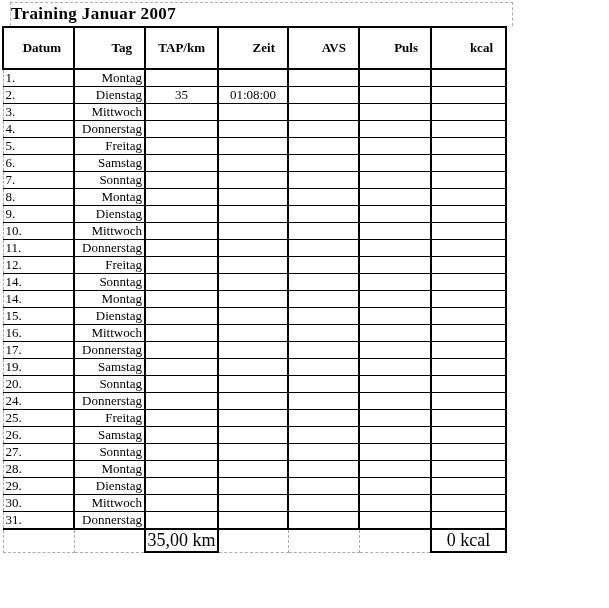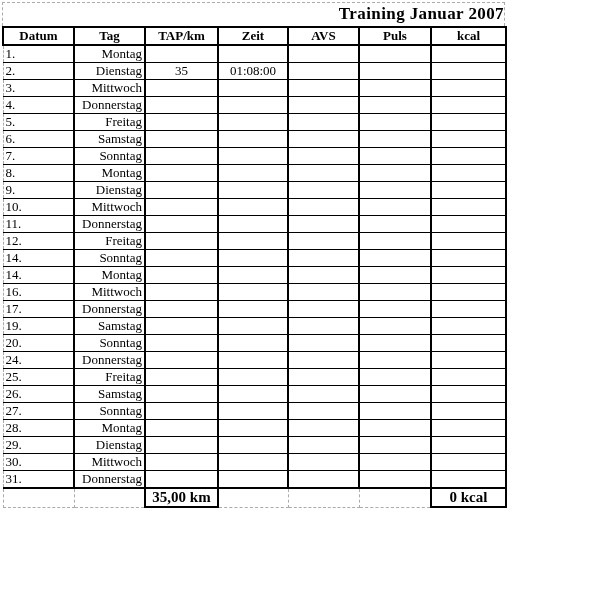--- a/index.html
+++ b/index.html
@@ -17,38 +17,39 @@
     width: 503px;
   }
   .title {
     box-sizing: border-box;
     width: 503px;
     height: 24px;
     line-height: 22px;
     border-top: 1px dashed #ababab;
     border-left: 1px dashed #ababab;
     border-right: 1px dashed #ababab;
-    text-align: right;
+    text-align: left;
     font-weight: bold;
     font-size: 17px;
     letter-spacing: 0.4px;
+    margin-left: 8px;
   }
   table.training {
     border-collapse: collapse;
     table-layout: fixed;
     width: 503px;
     font-size: 13px;
   }
   table.training th {
     border: 2px solid #000;
     font-weight: bold;
     font-size: 13px;
     height: 15px;
-    padding: 0;
-    text-align: center;
+    padding: 12px;
+    text-align: right;
     overflow: hidden;
     white-space: nowrap;
   }
   table.training tbody td {
     border-left: 2px solid #000;
     border-right: 2px solid #000;
     border-top: 1px solid #000;
     border-bottom: 1px solid #000;
     height: 16px;
     padding: 0 2px;
@@ -67,23 +68,23 @@
     padding: 0;
     border-top: 2px solid #000;
     border-bottom: 1px dashed #ababab;
     border-left: 1px dashed #ababab;
     border-right: 1px dashed #ababab;
     overflow: hidden;
     white-space: nowrap;
   }
   table.training tfoot td.f-total {
     border: 2px solid #000;
-    font-weight: bold;
+    font-weight: normal;
     text-align: center;
-    font-size: 15px;
+    font-size: 18px;
   }
 </style>
 </head>
 <body>
 
 <div class="sheet">
   <div class="title">Training Januar 2007</div>
 
   <table class="training">
     <colgroup>
@@ -227,20 +228,29 @@
         <tr>
     <td class="c-datum">14.</td>
     <td class="c-tag">Montag</td>
     <td class="c-num"></td>
     <td class="c-num"></td>
     <td class="c-num"></td>
     <td class="c-num"></td>
     <td class="c-num"></td>
   </tr>
         <tr>
+    <td class="c-datum">15.</td>
+    <td class="c-tag">Dienstag</td>
+    <td class="c-num"></td>
+    <td class="c-num"></td>
+    <td class="c-num"></td>
+    <td class="c-num"></td>
+    <td class="c-num"></td>
+  </tr>
+        <tr>
     <td class="c-datum">16.</td>
     <td class="c-tag">Mittwoch</td>
     <td class="c-num"></td>
     <td class="c-num"></td>
     <td class="c-num"></td>
     <td class="c-num"></td>
     <td class="c-num"></td>
   </tr>
         <tr>
     <td class="c-datum">17.</td>

